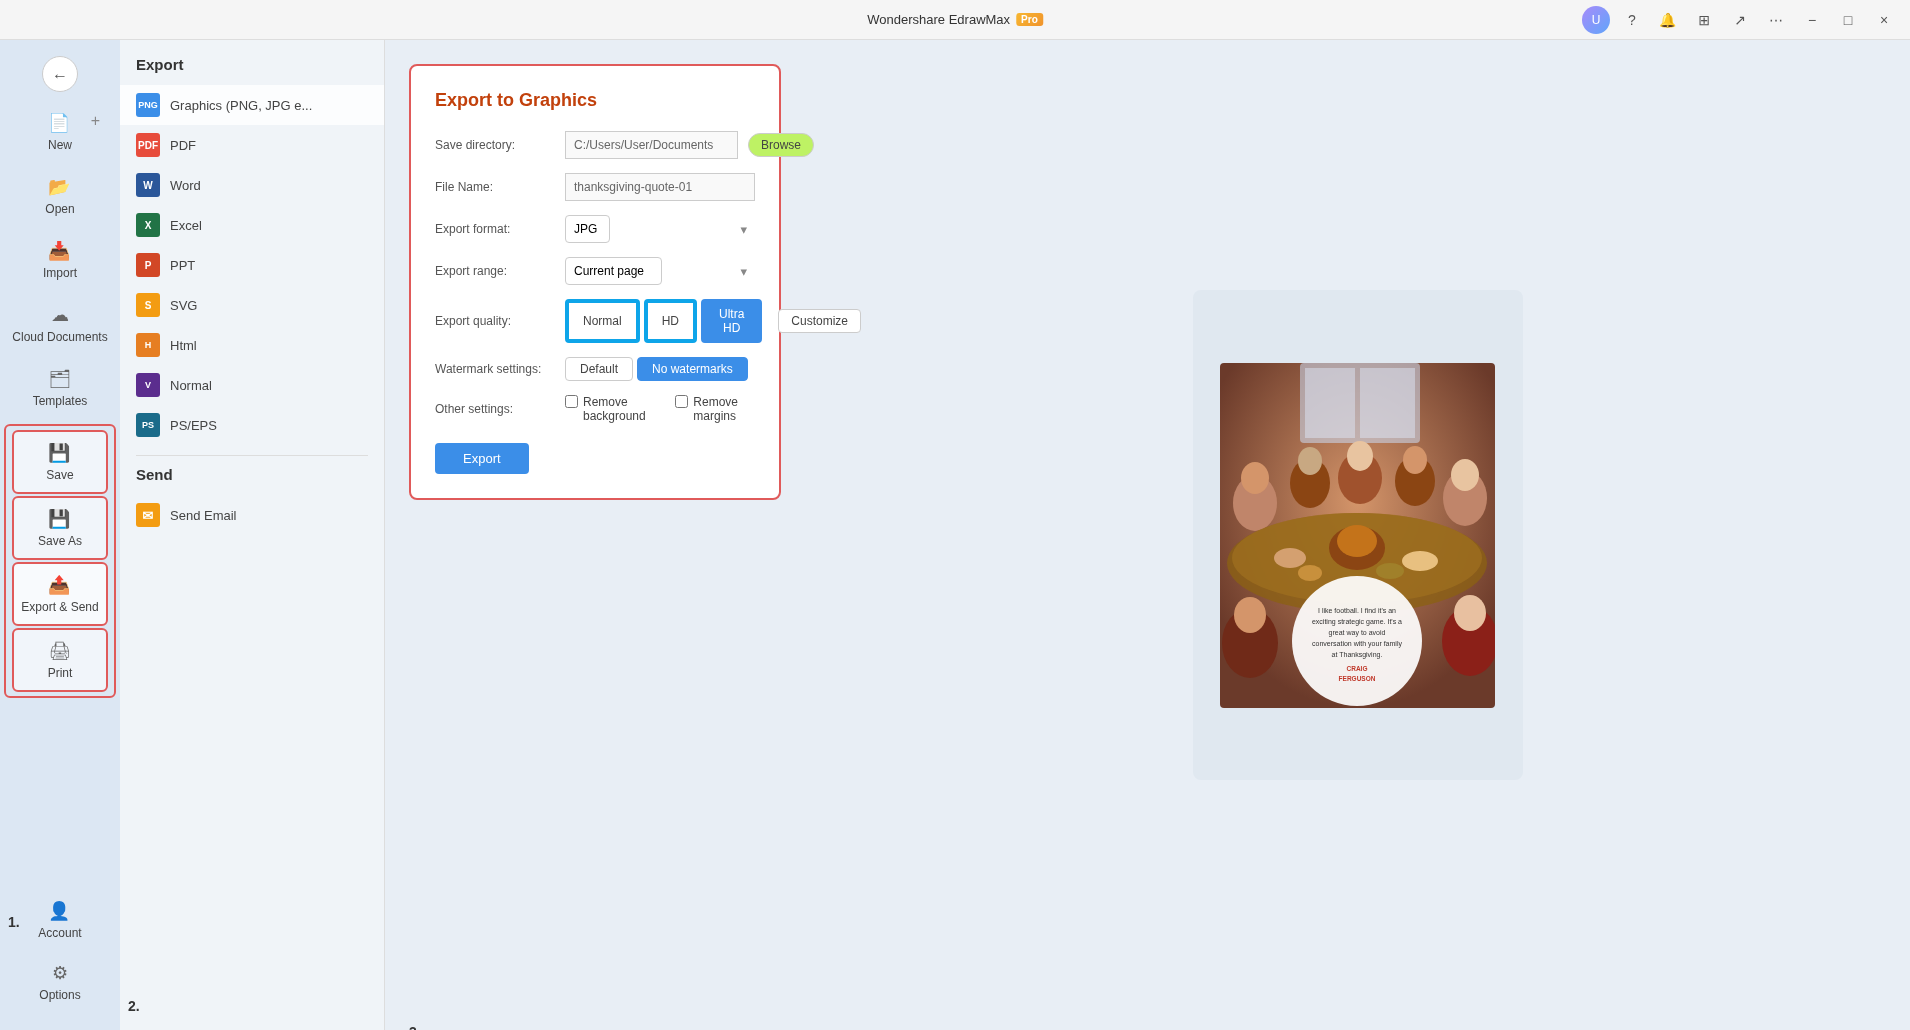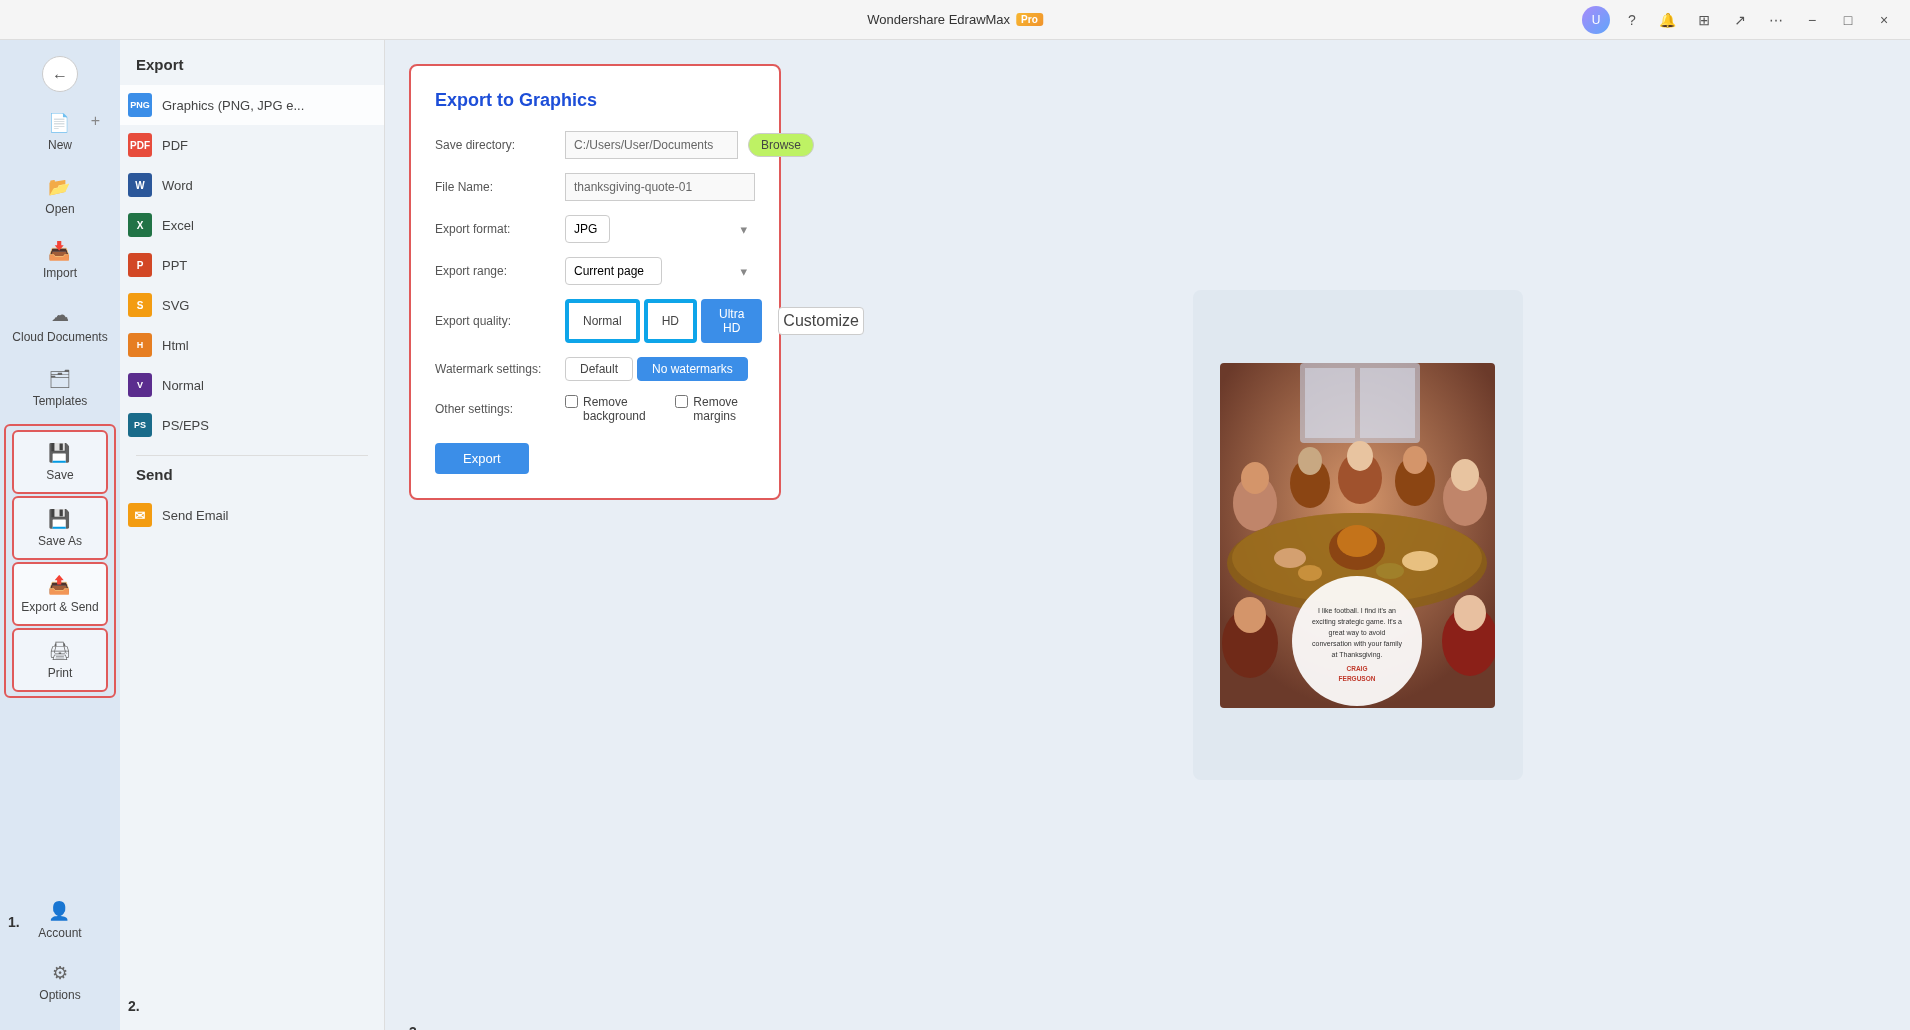--- a/index.html
+++ b/index.html
@@ -118,21 +118,21 @@
     .export-section-title {
       font-size: 15px;
       font-weight: 600;
       color: #333;
       padding: 0 16px 12px;
     }
     .export-item {
       display: flex;
       align-items: center;
       gap: 10px;
-      padding: 8px 8px;
+      padding: 8px 16px;
       cursor: pointer;
       font-size: 13px;
       color: #444;
     }
     .export-item.active { background: rgba(255,255,255,0.8); }
     .export-item-icon {
       width: 24px; height: 24px;
       display: flex; align-items: center; justify-content: center;
       border-radius: 3px;
       font-size: 13px;
@@ -166,21 +166,21 @@
     }
     .export-panel-inner {
       border: 2px solid #e05a5a;
       border-radius: 8px;
       background: #fff;
       padding: 24px;
     }
     .panel-title {
       font-size: 18px;
       font-weight: 600;
-      color: #1d4ed8;
+      color: #c2410c;
       margin-bottom: 20px;
     }
     .form-row {
       display: flex;
       align-items: center;
       margin-bottom: 14px;
       gap: 10px;
     }
     .form-label {
       width: 120px;
@@ -252,25 +252,25 @@
       font-size: 12px;
       cursor: pointer;
       color: #444;
     }
     .quality-btn.active {
       background: #3b8ee8;
       color: #fff;
       border-color: #3b8ee8;
     }
     .customize-btn {
-      padding: 4px 4px;
+      padding: 4px 12px;
       border: 1px solid #ccc;
       border-radius: 4px;
       background: #fff;
-      font-size: 16px;
+      font-size: 12px;
       cursor: pointer;
       color: #444;
     }
     .watermark-row {
       display: flex;
       align-items: center;
       margin-bottom: 14px;
       gap: 10px;
     }
     .watermark-btns {

